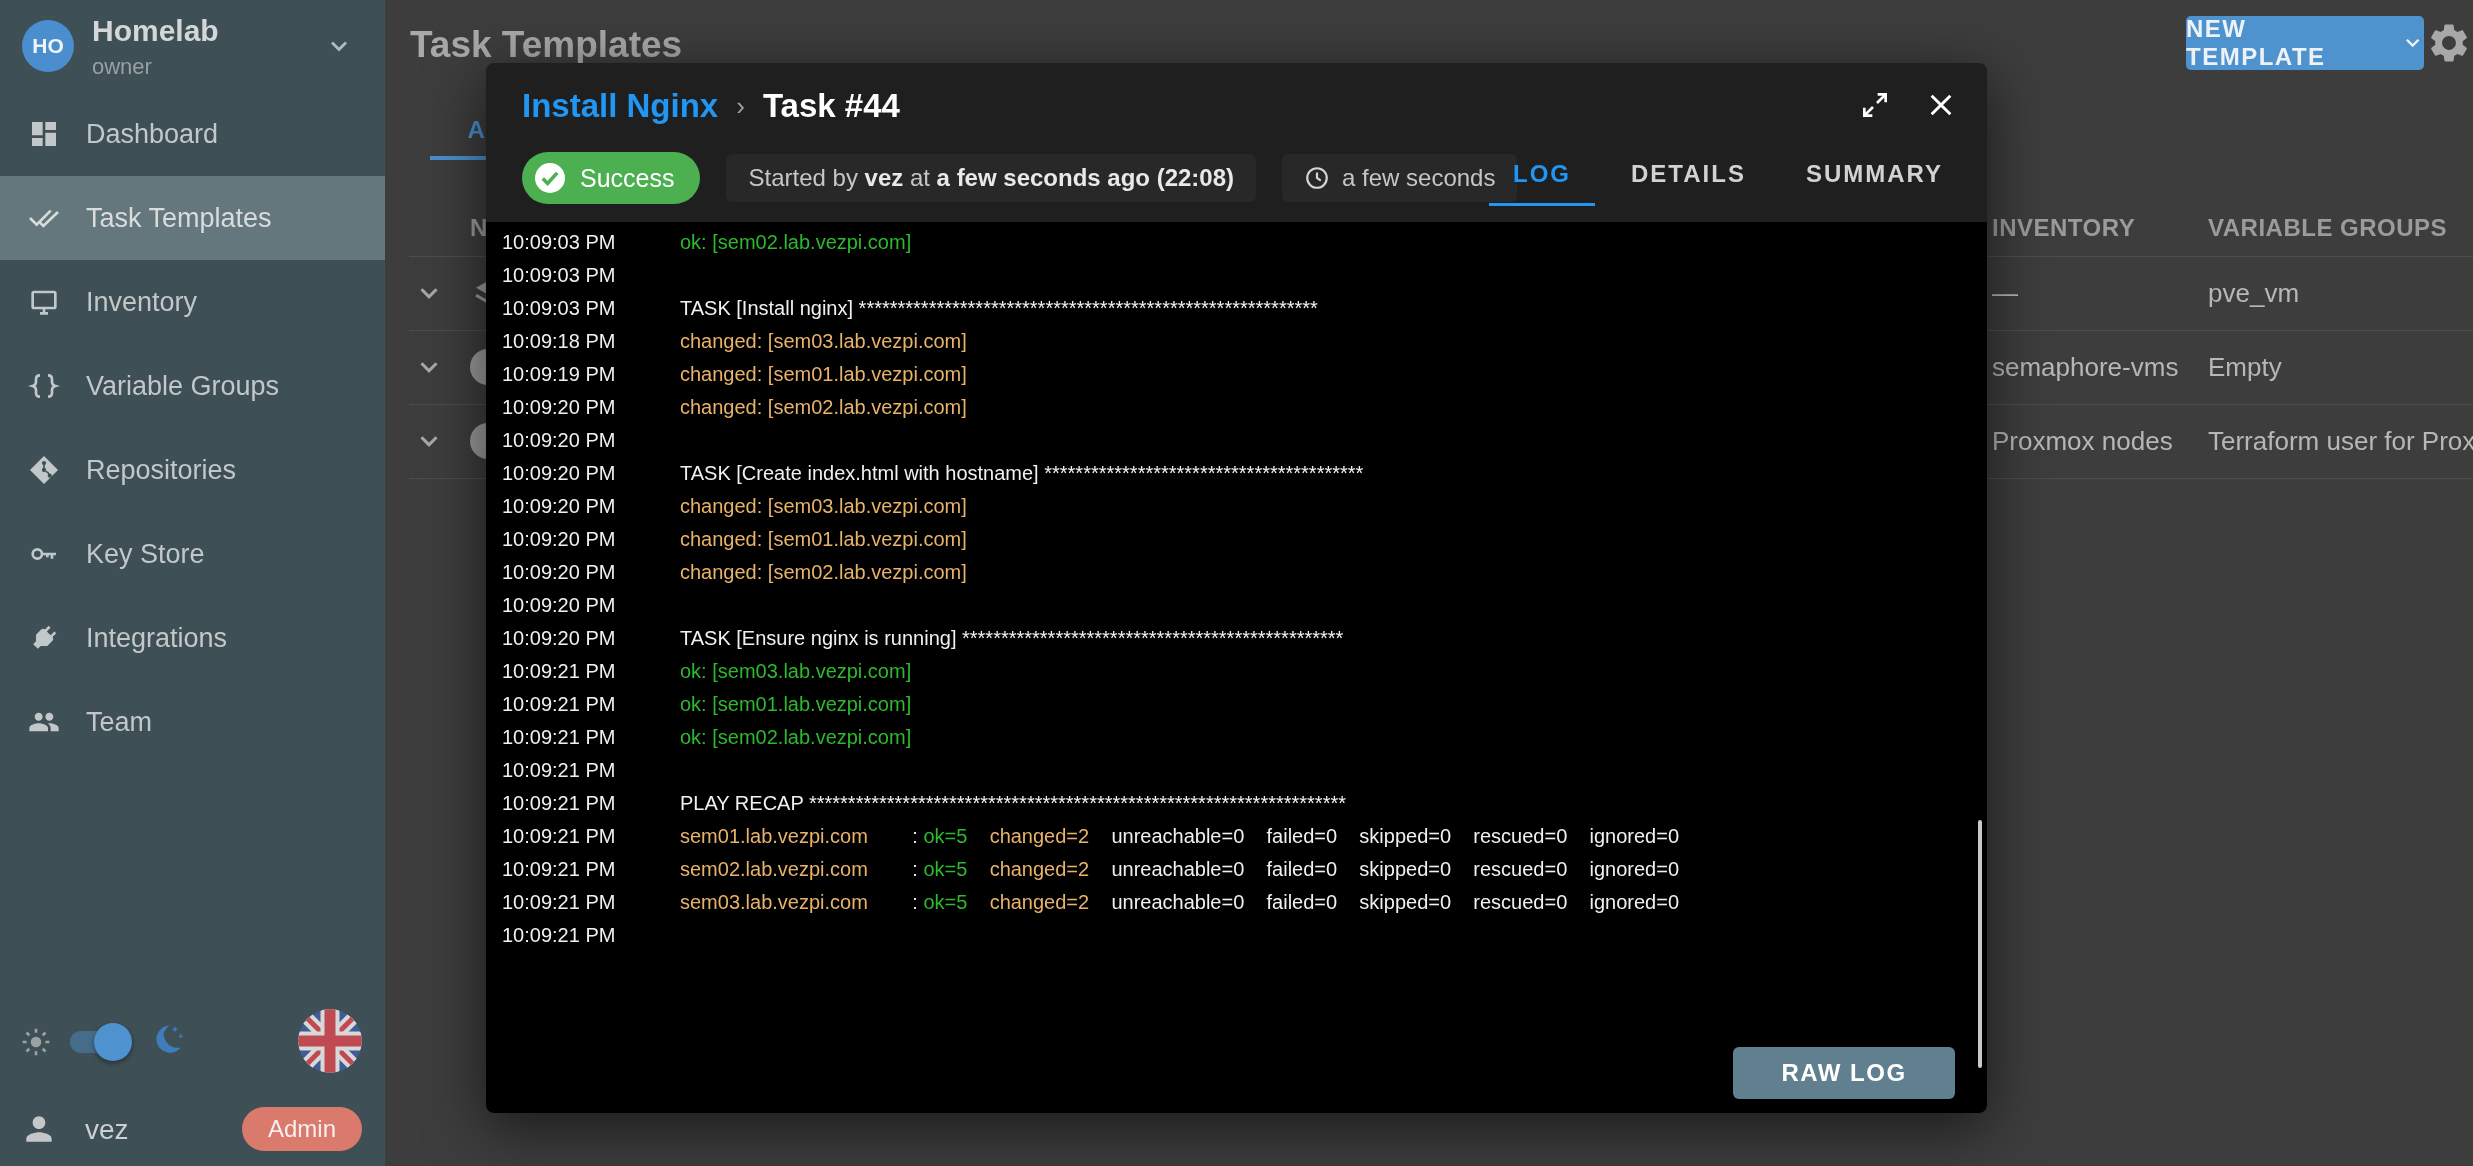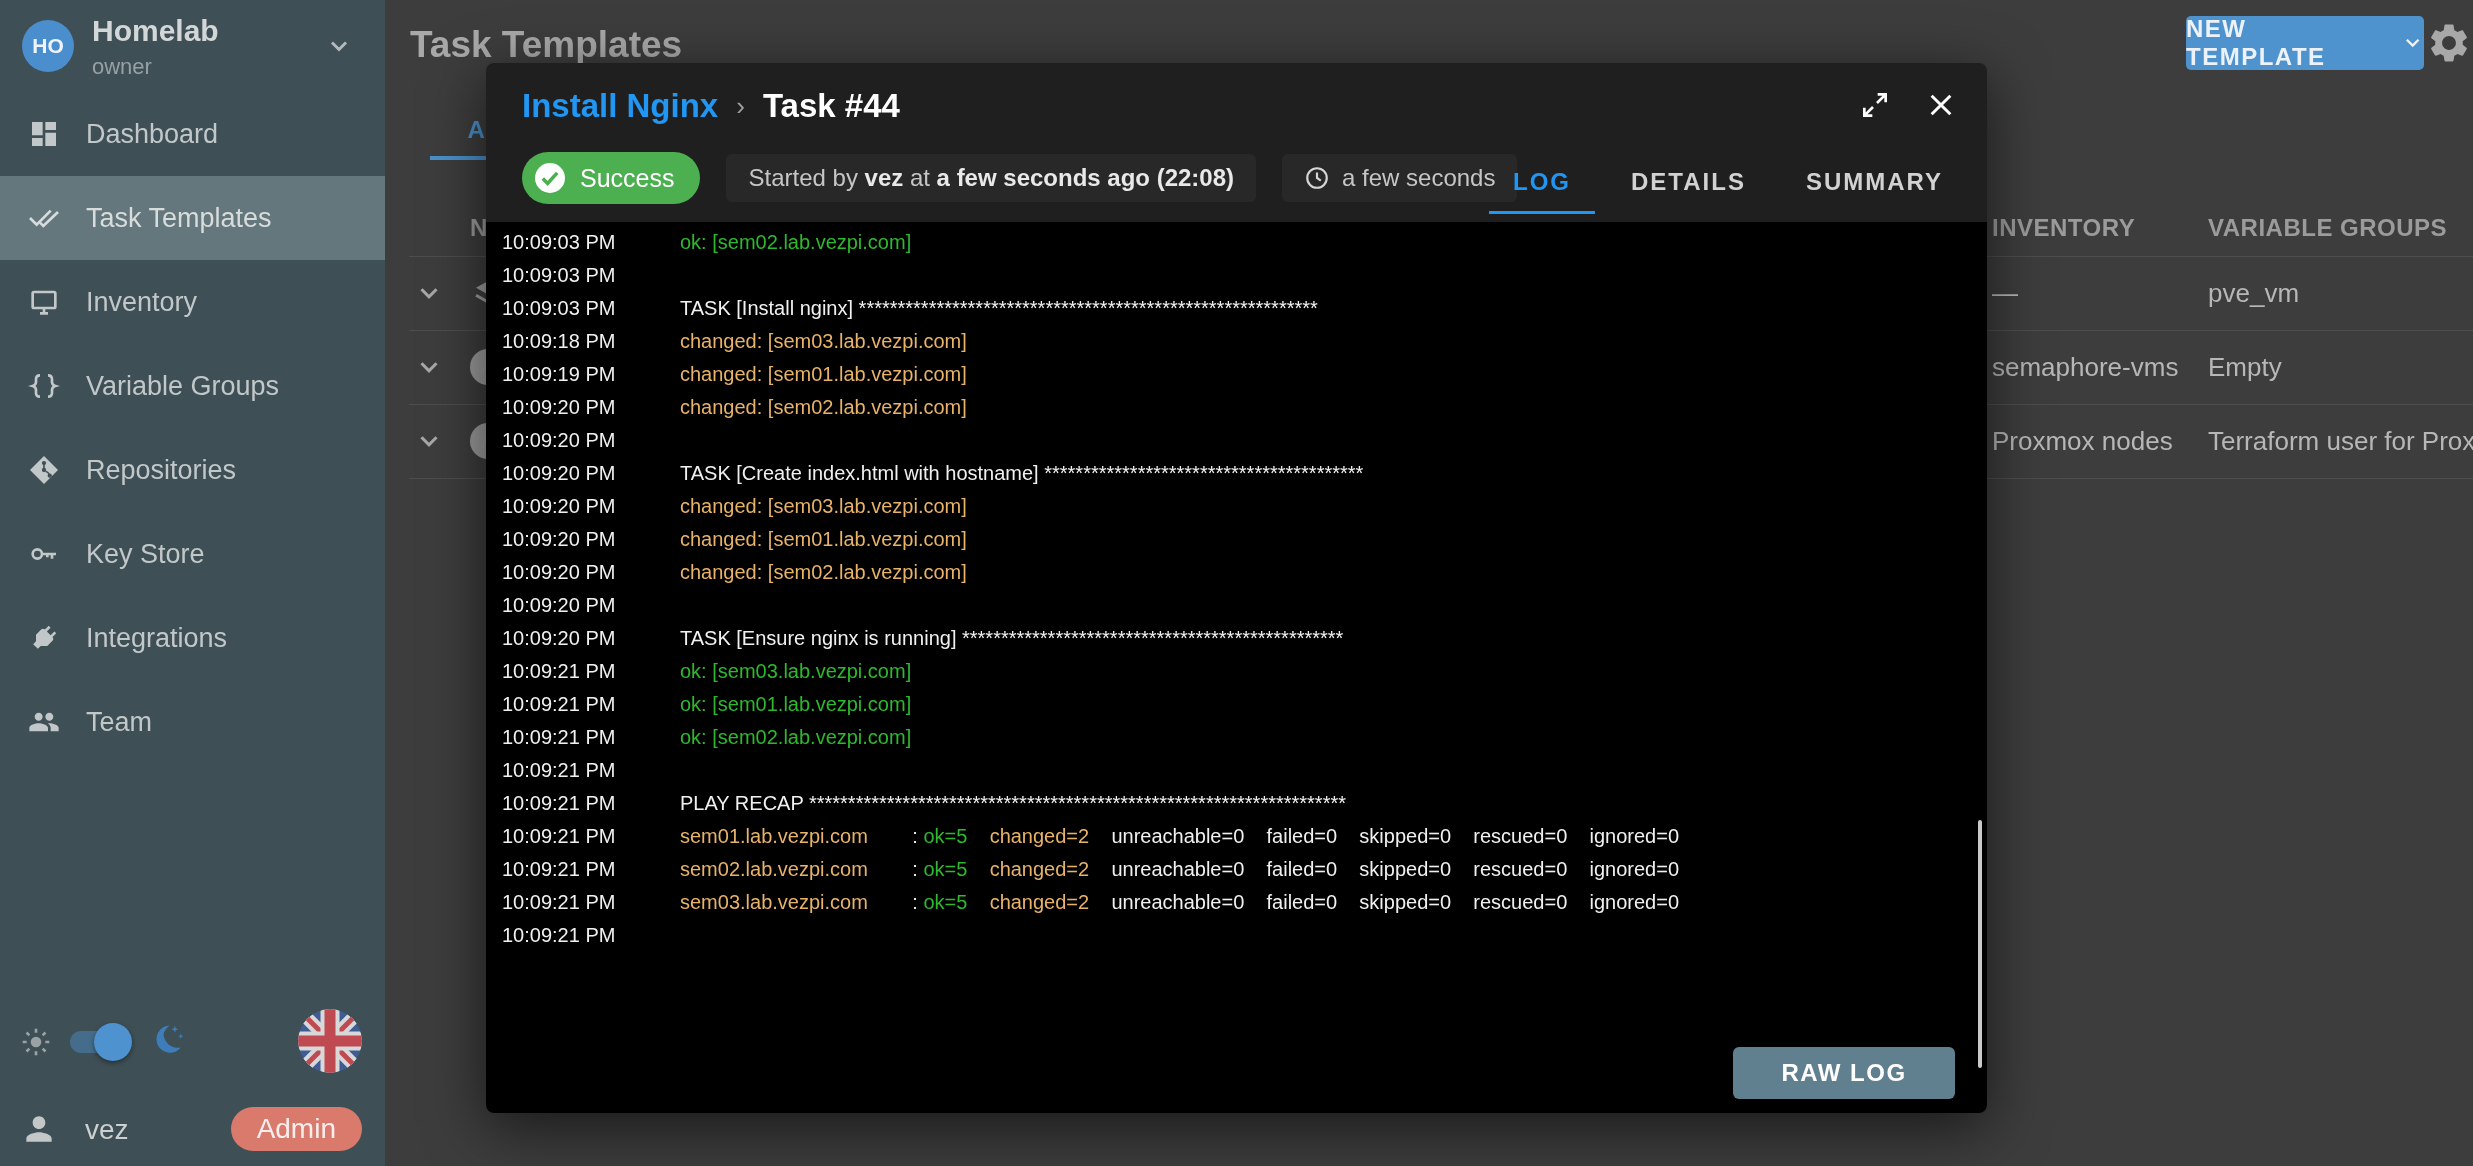--- a/index.html
+++ b/index.html
@@ -27,21 +27,21 @@
   .sun{position:absolute;left:20px;top:20px;width:32px;height:32px;color:#9aa2a3;}
   .switch{position:absolute;left:70px;top:17px;width:64px;height:38px;cursor:pointer;}
   .switch .track{position:absolute;left:0;top:8px;width:58px;height:22px;border-radius:11px;background:rgba(78,146,207,.45);}
   .switch .knob{position:absolute;left:24px;top:0;width:38px;height:38px;border-radius:50%;background:#4e92cf;box-shadow:0 2px 5px rgba(0,0,0,.4);}
   .moon{position:absolute;left:148px;top:14px;width:38px;height:38px;color:#3e7cba;}
   .flag{position:absolute;right:23px;top:3px;width:64px;height:64px;border-radius:50%;overflow:hidden;cursor:pointer;}
   .user-row{position:absolute;left:0;top:1100px;width:385px;height:60px;}
   .person{position:absolute;left:20px;top:10px;width:38px;height:38px;color:#c3c7c8;}
   .user-name{position:absolute;left:85px;top:14px;font-size:28px;color:#ccd0d1;}
   .admin-badge{position:absolute;right:23px;top:7px;height:44px;padding:0 26px;border-radius:22px;
-               background:#d97a6d;color:#f7efee;font-size:28px;display:flex;align-items:center;}
+               background:#d97a6d;color:#f7efee;font-size:24px;display:flex;align-items:center;}
 
   
   .page-title{position:absolute;left:410px;top:24px;font-size:37px;font-weight:bold;color:#a9a9a9;}
   .tab-all{position:absolute;left:430px;top:110px;width:126px;height:50px;color:#4a90cc;
            font-size:24px;font-weight:bold;letter-spacing:1.5px;text-align:center;line-height:40px;cursor:pointer;}
   .tab-all::after{content:"";position:absolute;left:0;right:0;top:46px;height:4px;background:#4a90cc;}
   .new-template{position:absolute;left:2186px;top:16px;width:238px;height:54px;border-radius:5px;
                 background:#4e93ce;display:flex;align-items:center;justify-content:center;gap:12px;
                 color:#ecf2f7;font-size:24px;font-weight:bold;letter-spacing:1.5px;cursor:pointer;}
   .new-template .chev{width:24px;height:24px;color:#ecf2f7;}
@@ -66,21 +66,21 @@
   .m-task{color:#ffffff;}
   .icon-btn{position:absolute;top:26px;width:32px;height:32px;color:#ffffff;cursor:pointer;}
   .status-row{position:absolute;left:36px;top:89px;height:52px;display:flex;align-items:center;gap:26px;}
   .pill{height:52px;border-radius:26px;background:#4CAF50;display:flex;align-items:center;gap:12px;
         padding:0 26px 0 10px;color:#fff;font-weight:normal;font-size:25px;}
   .pill .ck{width:36px;height:36px;}
   .chip{height:48px;border-radius:6px;background:#282828;display:flex;align-items:center;gap:12px;
         padding:0 22px;color:#c6c6c6;font-size:24px;white-space:nowrap;}
   .chip b{color:#e9e9e9;}
   .chip .clk{width:26px;height:26px;color:#d6d6d6;}
-  .tabs{position:absolute;right:14px;bottom:8px;display:flex;}
+  .tabs{position:absolute;right:14px;bottom:16px;display:flex;}
   .tab{position:relative;padding:0 30px 18px 30px;display:flex;align-items:flex-end;
        font-size:24px;font-weight:bold;letter-spacing:2px;color:#d2d2d2;cursor:pointer;}
   .tab.active{color:#2196F3;}
   .tab.active::after{content:"";position:absolute;left:6px;right:6px;bottom:0;height:3px;background:#2196F3;}
 
   .m-log{position:relative;flex:1;background:#000;padding:4px 0 0 16px;box-sizing:border-box;overflow:hidden;}
   .log-row{display:flex;font-family:Liberation Sans, sans-serif;font-size:20px;line-height:33px;}
   .log-time{width:178px;flex:none;color:#f0f0f0;white-space:pre;}
   .log-msg{width:1300px;white-space:pre-wrap;word-wrap:break-word;}
   .c-w{color:#f0f0f0;}.c-g{color:#2db92d;}.c-a{color:#e8b368;}

